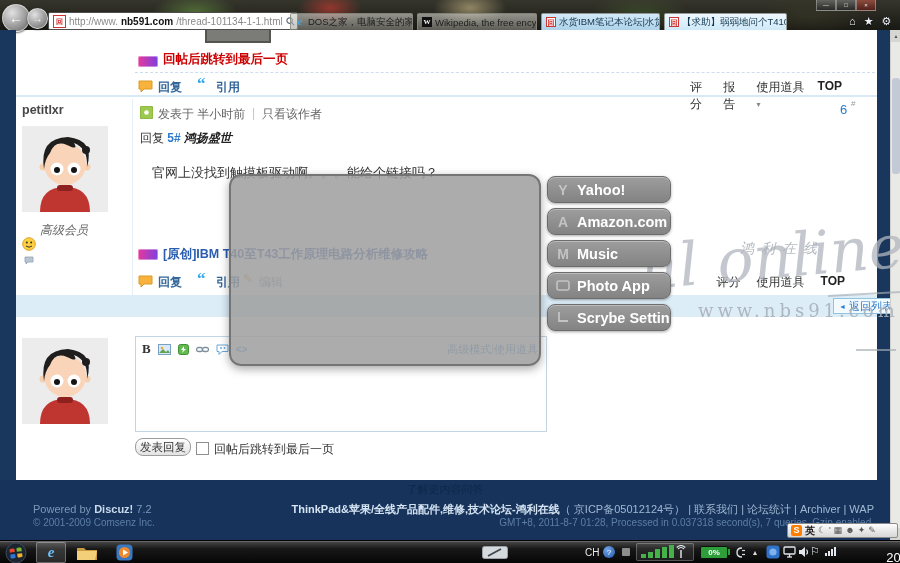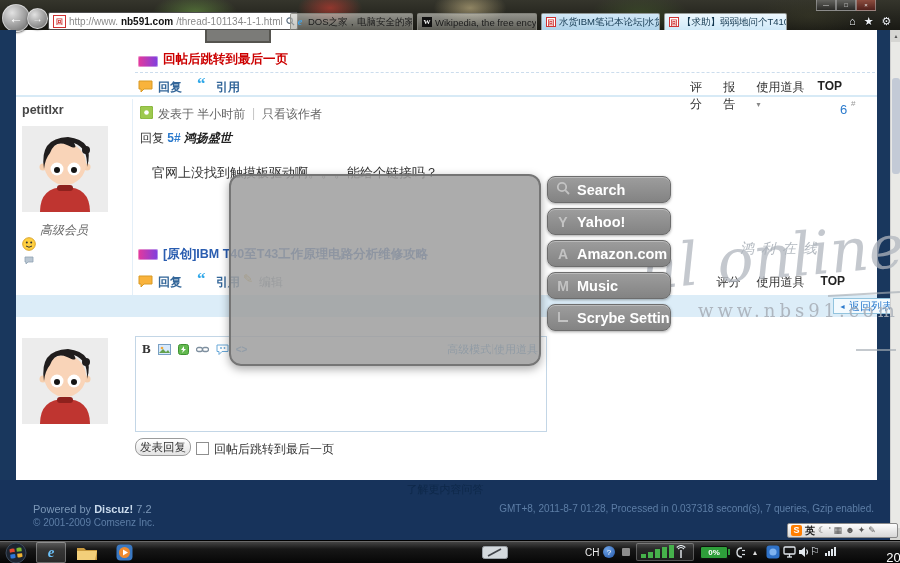--- a/index.html
+++ b/index.html
@@ -322,51 +322,51 @@
   <div id="jump-check" class="abs"></div>
   <div id="jump-label" class="abs">回帖后跳转到最后一页</div>
 
   <div id="footer" class="abs">
     <div id="footer-faint" class="abs">了解更内容问答</div>
     <div id="f-left" class="abs">
       <div><span>Powered by </span><span class="brand">Discuz!</span><span> 7.2</span></div>
       <div id="f-copy">© 2001-2009 Comsenz Inc.</div>
     </div>
     <div id="f-right" class="abs">
+      <div><span class="bold">ThinkPad&amp;苹果/全线产品配件,维修,技术论坛-鸿利在线</span><span>（ 京ICP备05012124号） | 联系我们 | 论坛统计 | Archiver | WAP</span></div>
       <div id="f-stats">GMT+8, 2011-8-7 01:28, Processed in 0.037318 second(s), 7 queries, Gzip enabled.</div>
     </div>
   </div>
 
   <div id="wm-script" class="abs wm">hl online</div>
   <div id="wm-cn" class="abs wm">鸿利在线</div>
   <div id="wm-url" class="abs wm">www.nbs91.com</div>
   <div id="wm-dash1" class="abs wm wm-dash"></div>
   <div id="wm-dash2" class="abs wm wm-dash"></div>
 
   <div id="overlay-panel" class="abs"></div>
 
   <div id="app-menu" class="abs">
     <div class="app-btn">
-      <span class="app-ico"><svg width="14" height="14" viewBox="0 0 14 14">
-            <circle cx="6" cy="6" r="4.2" fill="none" stroke="#c3c3c3" stroke-width="1.8"></circle>
-            <line x1="9.2" y1="9.2" x2="13" y2="13" stroke="#c3c3c3" stroke-width="1.8"></line>
-          </svg></span>
-      <span class="app-label">Search</span>
-    </div>
-    <div class="app-btn">
       <span class="app-ico">Y</span>
       <span class="app-label">Yahoo!</span>
     </div>
     <div class="app-btn">
       <span class="app-ico">A</span>
       <span class="app-label">Amazon.com</span>
     </div>
     <div class="app-btn">
       <span class="app-ico">M</span>
       <span class="app-label">Music</span>
+    </div>
+    <div class="app-btn">
+      <span class="app-ico"><svg width="14" height="11" viewBox="0 0 14 11">
+            <rect x="1" y="1" width="12" height="9" rx="2" fill="none" stroke="#c3c3c3" stroke-width="1.6"></rect>
+          </svg></span>
+      <span class="app-label">Photo App</span>
     </div>
     <div class="app-btn">
       <span class="app-ico"><svg width="13" height="13" viewBox="0 0 13 13">
             <path d="M2 2 V11 H11" fill="none" stroke="#c3c3c3" stroke-width="1.8"></path>
           </svg></span>
       <span class="app-label">Scrybe Settings</span>
     </div>
   </div>
 
   <div id="scrollbar" class="abs">

